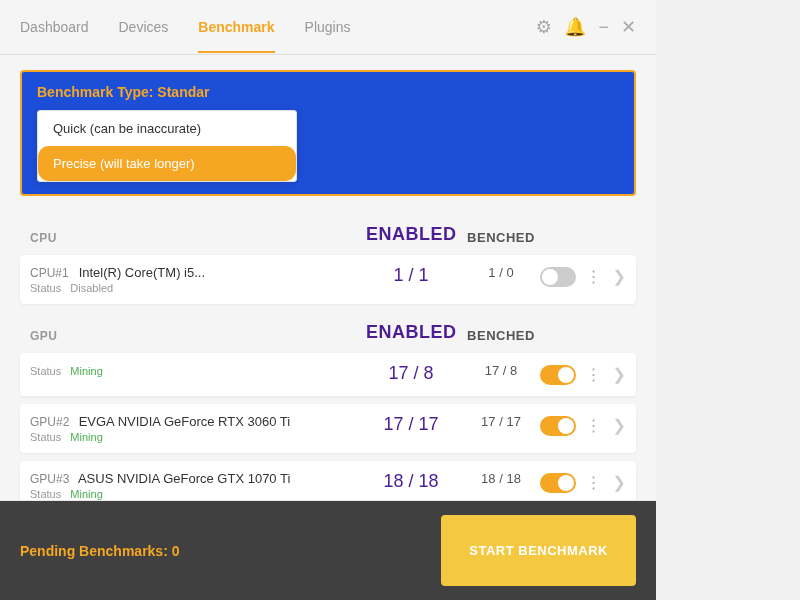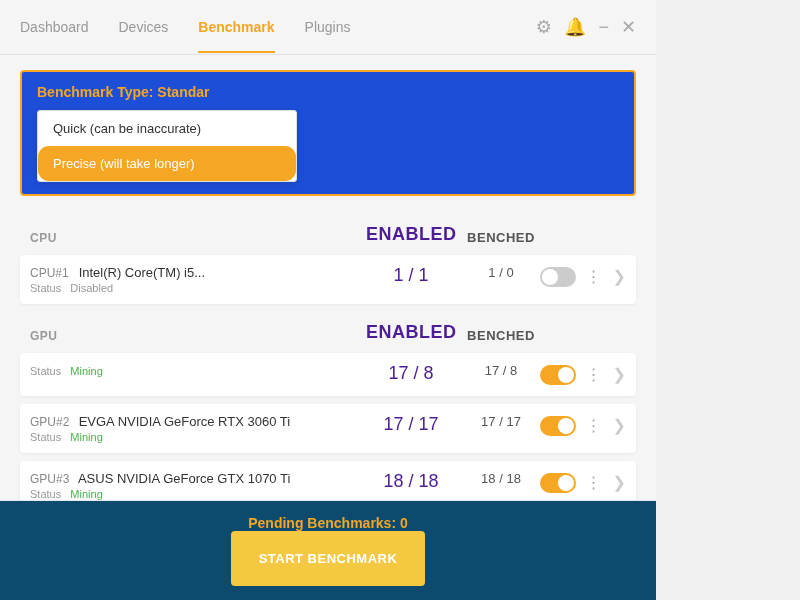--- a/index.html
+++ b/index.html
@@ -176,37 +176,36 @@
       font-size: 16px;
       cursor: pointer;
     }
 
     
     .footer {
       display: flex;
       align-items: center;
       justify-content: space-between;
       padding: 14px 20px;
-      background: #0c4a6e;
+      background: #404040;
       border-top: 1px solid #e8e8e8;
-      flex-direction: column;
     }
     .pending-text {
       font-size: 14px;
       font-weight: 700;
       color: #f5a623;
     }
     .start-btn {
       background: #f5c842;
       color: #fff;
       font-weight: 700;
       font-size: 13px;
       border: none;
       border-radius: 4px;
-      padding: 20px 28px;
+      padding: 28px 28px;
       cursor: pointer;
       letter-spacing: 0.5px;
     }
 
     .section-divider { margin-bottom: 10px; }
   </style>
 </head>
 <body>
 
 <div class="window">

